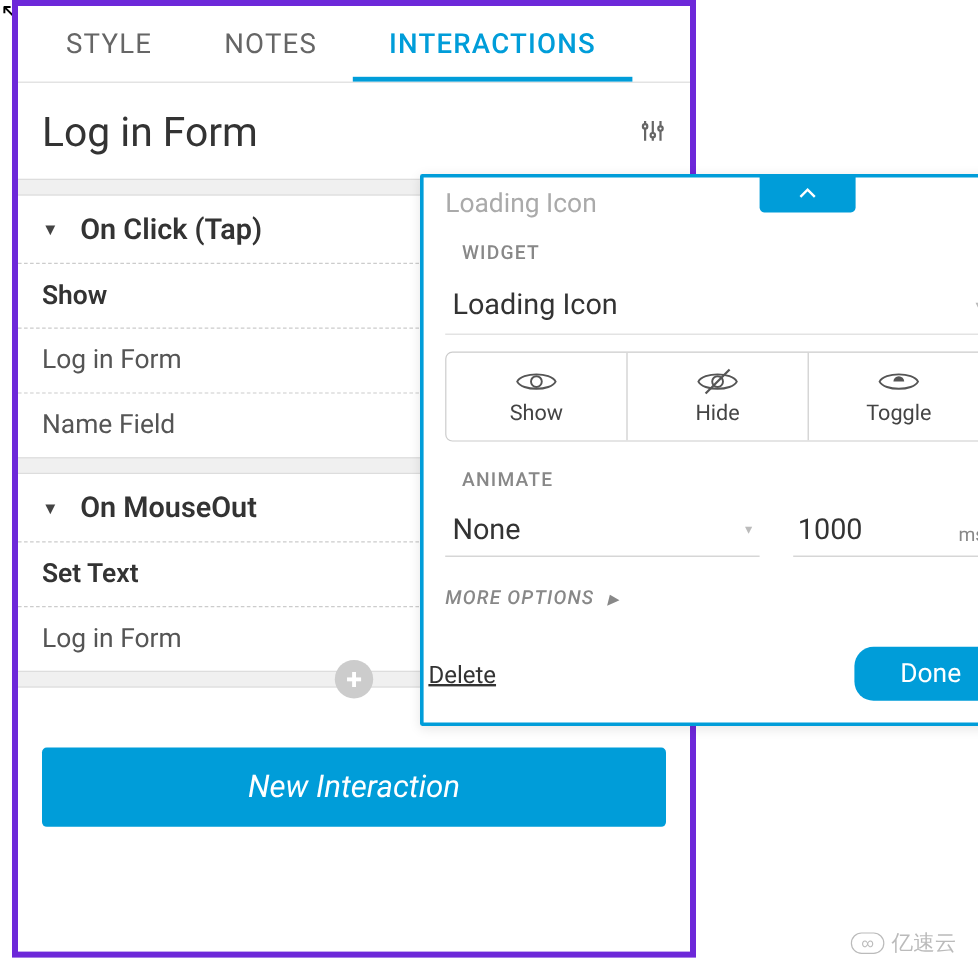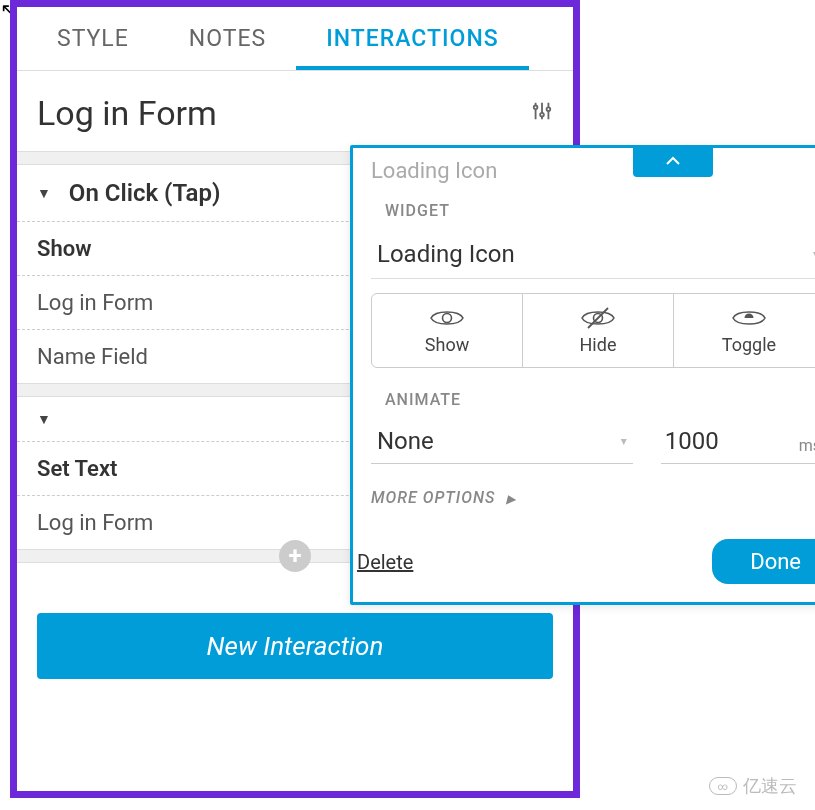--- a/index.html
+++ b/index.html
@@ -13,21 +13,21 @@
       height: 810px;
       position: relative;
       background: #fff;
     }
     .left-panel {
       position: absolute;
       left: 10px;
       top: 0;
       width: 570px;
       height: 798px;
-      border: 7px solid #6d28d9;
+      border: 5px solid #6d28d9;
       background: #fff;
     }
     .tabs {
       display: flex;
       border-bottom: 1px solid #ddd;
       padding: 0 10px;
     }
     .tab {
       padding: 18px 30px 14px;
       font-size: 23px;
@@ -340,20 +340,21 @@
     <span class="trigger-label">On Click (Tap)</span>
   </div>
   <div class="action-row">Show</div>
   <div class="target-row">Log in Form</div>
   <div class="target-row last">Name Field</div>
 
   <div class="section-divider"></div>
 
   <div class="trigger-row">
     <span class="triangle">▼</span>
+    <span class="trigger-label">On MouseOut</span>
   </div>
   <div class="action-row">Set Text</div>
   <div class="target-row last">Log in Form</div>
 
   <div class="add-divider">
     <div class="add-circle">+</div>
   </div>
 
   <div class="new-interaction-btn">New Interaction</div>
 </div>

